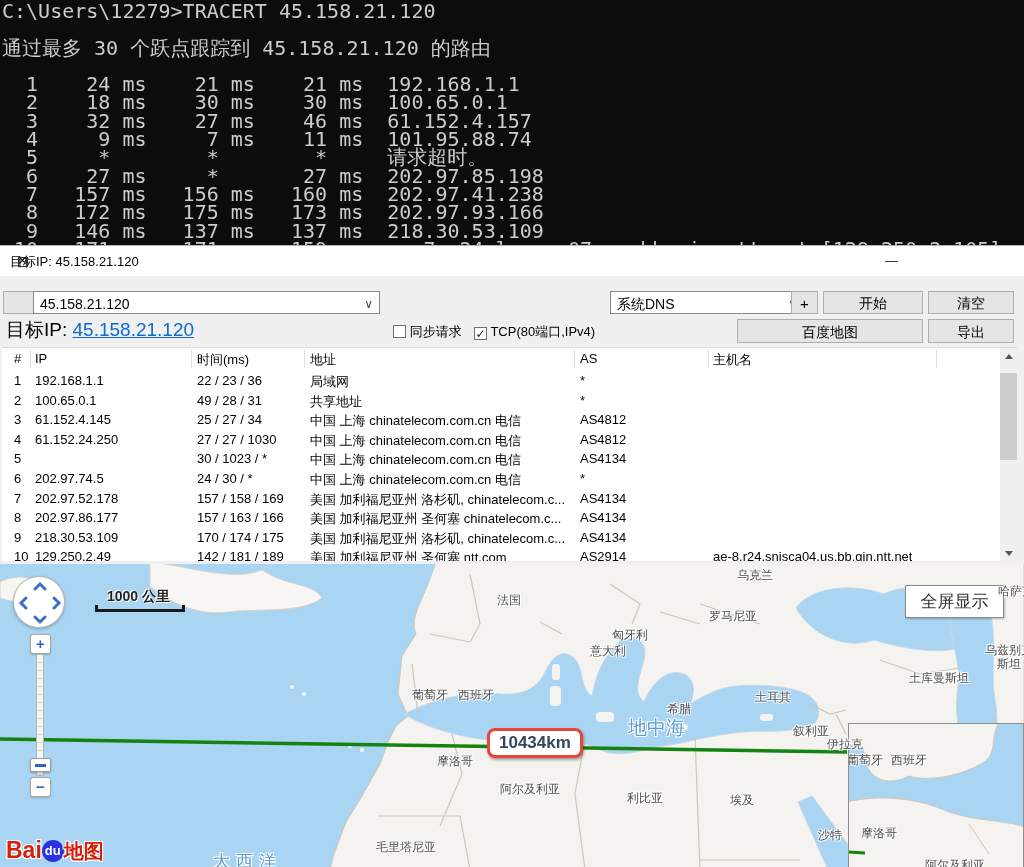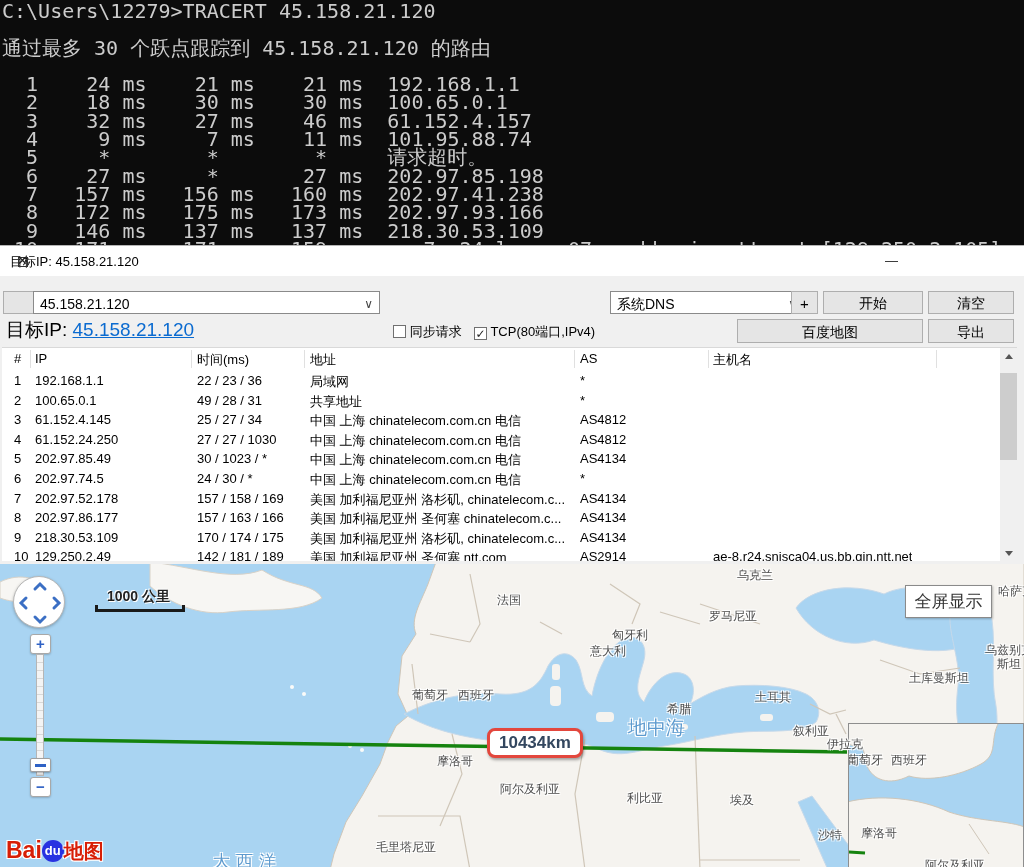--- a/index.html
+++ b/index.html
@@ -75,21 +75,21 @@
     border-right:3px solid #1a1a1a;border-bottom:3px solid #1a1a1a;}
   .zoom-plus,.zoom-minus{position:absolute;left:30px;width:21px;height:20px;background:#fff;border:1px solid #a8a8a8;
     border-radius:3px;color:#2f62c5;font-weight:bold;text-align:center;line-height:18px;font-size:15px;
     box-shadow:0 1px 2px rgba(0,0,0,.2);cursor:pointer;}
   .zoom-plus{top:70px;} .zoom-minus{top:213px;}
   .zoom-track{position:absolute;left:36px;top:90px;width:8px;height:122px;background:#f4f4f4;border:1px solid #b5b5b5;
     background-image:repeating-linear-gradient(#0000 0 7px,#d8d8d8 7px 8px);cursor:pointer;}
   .zoom-thumb{position:absolute;left:30px;top:194px;width:21px;height:14px;background:#fff;border:1px solid #a0a0a0;
     border-radius:2px;box-shadow:0 1px 2px rgba(0,0,0,.3);cursor:pointer;}
   .zoom-thumb::after{content:"";position:absolute;left:4px;top:5px;width:11px;height:3px;background:#2f62c5;}
-  .fullscreen-btn{position:absolute;left:905px;top:21px;width:87px;height:33px;background:#fff;border:1px solid #8a8a8a;
+  .fullscreen-btn{position:absolute;left:905px;top:21px;width:99px;height:33px;background:#fff;border:1px solid #8a8a8a;
     font-size:17px;color:#333;text-align:center;line-height:31px;box-shadow:1px 1px 2px rgba(0,0,0,.25);cursor:pointer;}
   .dist-tip{position:absolute;left:487px;top:164px;background:#fff;border:3px solid #e3473d;border-radius:8px;
     padding:2px 9px;font-size:17px;font-weight:bold;color:#33475f;box-shadow:1px 2px 3px rgba(0,0,0,.35);}
   .inset{position:absolute;left:848px;top:159px;width:176px;height:145px;background:#a9d4f2;border:1px solid #8e8e8e;overflow:hidden;}
   .inset .map-label{font-size:12px;}
   .logo{position:absolute;left:6px;top:273px;font-weight:bold;white-space:nowrap;
     text-shadow:1px 1px 0 #fff,-1px 1px 0 #fff,1px -1px 0 #fff,-1px -1px 0 #fff;cursor:pointer;}
   .logo .bai{color:#d71e06;font-size:23px;}
   .logo .du{display:inline-block;background:#2932e1;color:#fff;font-size:13px;border-radius:50%;width:22px;height:22px;
     line-height:22px;text-align:center;vertical-align:3px;text-shadow:none;}
@@ -187,21 +187,20 @@
           <div class="t-row">
             <span class="t-cell c-num">4</span>
             <span class="t-cell c-ip">61.152.24.250</span>
             <span class="t-cell c-time">27 / 27 / 1030</span>
             <span class="t-cell c-addr">中国 上海 chinatelecom.com.cn 电信</span>
             <span class="t-cell c-as">AS4812</span>
             <span class="t-cell c-host"></span>
           </div>
           <div class="t-row">
             <span class="t-cell c-num">5</span>
-            <span class="t-cell c-ip">202.97.85.49</span>
             <span class="t-cell c-time">30 / 1023 / *</span>
             <span class="t-cell c-addr">中国 上海 chinatelecom.com.cn 电信</span>
             <span class="t-cell c-as">AS4134</span>
             <span class="t-cell c-host"></span>
           </div>
           <div class="t-row">
             <span class="t-cell c-num">6</span>
             <span class="t-cell c-ip">202.97.74.5</span>
             <span class="t-cell c-time">24 / 30 / *</span>
             <span class="t-cell c-addr">中国 上海 chinatelecom.com.cn 电信</span>

